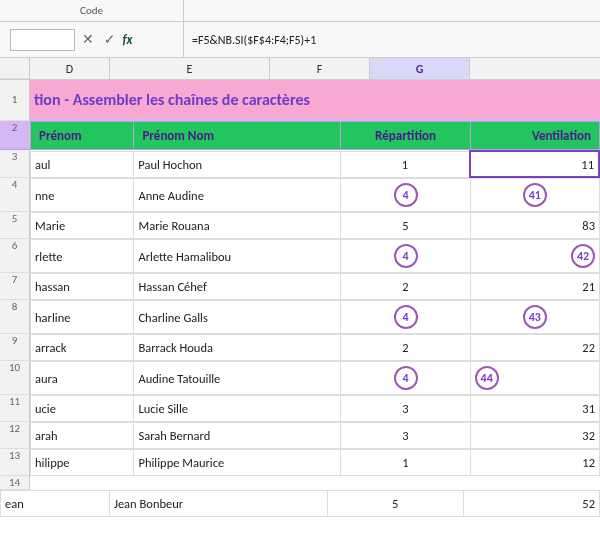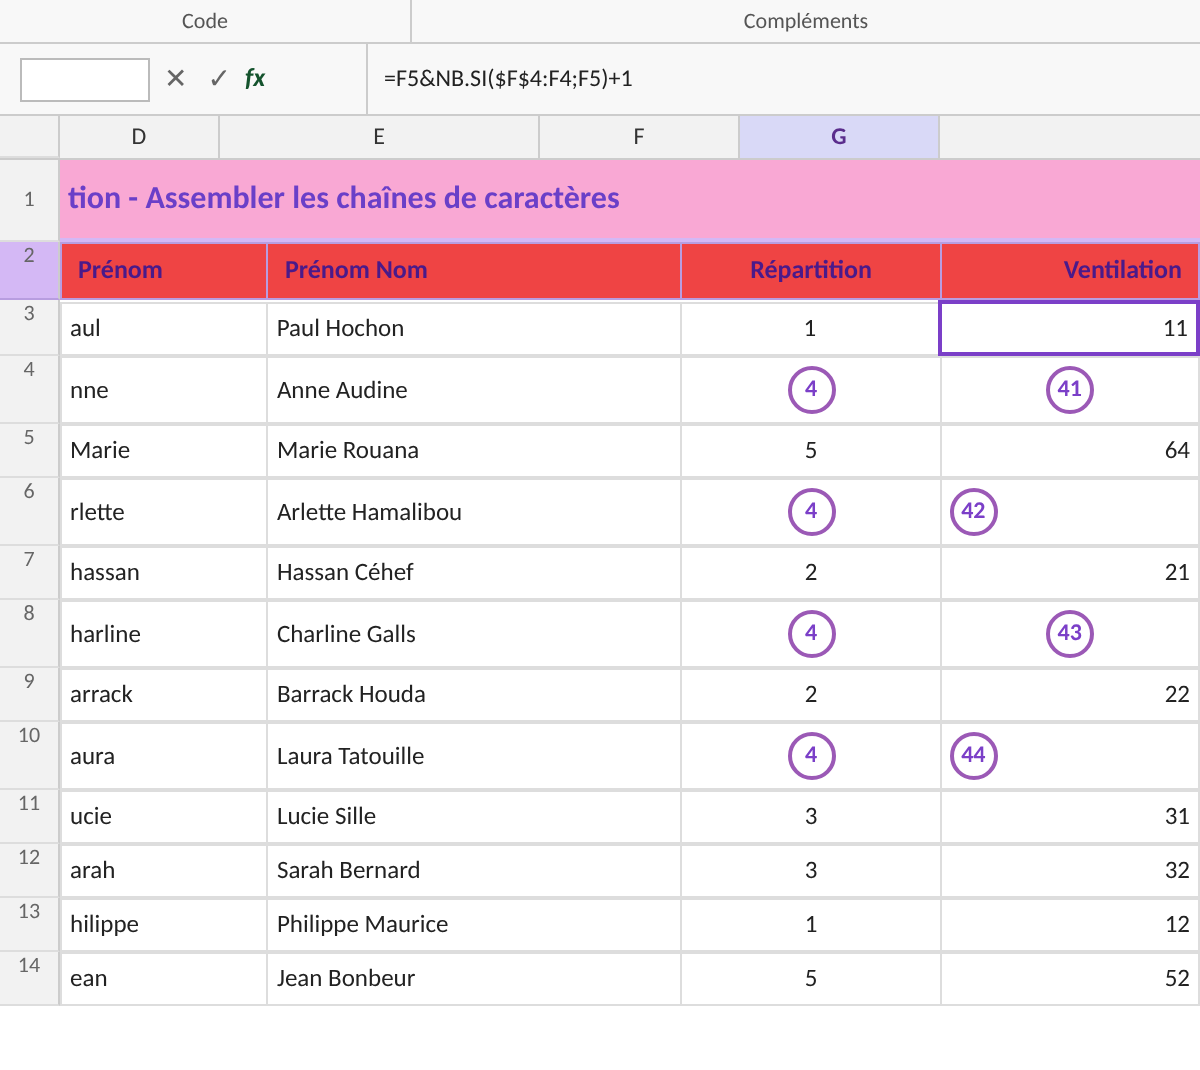--- a/index.html
+++ b/index.html
@@ -97,21 +97,21 @@
       border-bottom: 2px solid #d4b8f5;
       background: #f9a8d4;
     }
 
     
     .data-table {
       width: 100%;
       border-collapse: collapse;
     }
     .data-table th {
-      background: #ef4444;
+      background: #22c55e;
       color: #4a1a8a;
       font-weight: 700;
       font-size: 13px;
       padding: 6px 8px;
       border: 1px solid #b89de0;
       text-align: left;
     }
     .data-table td {
       border: 1px solid #ddd;
       padding: 4px 4px;
@@ -164,22 +164,21 @@
       border-right: 1px solid #ccc;
       border-bottom: 1px solid #ddd;
       font-size: 11px;
       color: #666;
     }
   </style>
 </head>
 <body>
 
 <div style="display:flex; height:22px; background:#f8f8f8; border-bottom:1px solid #ccc; font-size:11px; color:#555;">
-  <div style="width:206px; text-align:center; border-right:1px solid #ccc; line-height:22px;">Code</div>
-  <div style="flex:1; text-align:center; line-height:22px;">Compléments</div>
+  <div style="width:184px; text-align:center; border-right:1px solid #ccc; line-height:22px;">Code</div>
 </div>
 
 <div class="ribbon">
   <div class="ribbon-left">
     <input class="ribbon-name-box" type="text" value="" style="">
     <span class="btn-x">✕</span>
     <span class="btn-check">✓</span>
     <span class="formula-icon">fx</span>
   </div>
   <div class="ribbon-formula-bar">
@@ -245,34 +244,34 @@
       </table>
     </div>
     <div style="display: flex;">
       <div class="row-num">5</div>
       <table class="data-table" style="flex: 1 1 0%;">
         <tbody>
           <tr>
             <td class="col-d">Marie</td>
             <td class="col-e">Marie Rouana</td>
             <td class="col-f center">5</td>
-            <td class="col-g num">64</td>
+            <td class="col-g num">83</td>
           </tr>
         </tbody>
       </table>
     </div>
     <div style="display: flex;">
       <div class="row-num">6</div>
       <table class="data-table" style="flex: 1 1 0%;">
         <tbody>
           <tr>
             <td class="col-d">rlette</td>
             <td class="col-e">Arlette Hamalibou</td>
             <td class="col-f center"><span class="circled">4</span></td>
-            <td class="col-g num" style="text-align: left; border-radius: 12px;"><span class="circled">42</span></td>
+            <td class="col-g num" style="text-align: right; border-radius: 12px;"><span class="circled">42</span></td>
           </tr>
         </tbody>
       </table>
     </div>
     <div style="display: flex;">
       <div class="row-num">7</div>
       <table class="data-table" style="flex: 1 1 0%;">
         <tbody>
           <tr>
             <td class="col-d">hassan</td>
@@ -308,21 +307,21 @@
           </tr>
         </tbody>
       </table>
     </div>
     <div style="display: flex;">
       <div class="row-num">10</div>
       <table class="data-table" style="flex: 1 1 0%;">
         <tbody>
           <tr>
             <td class="col-d">aura</td>
-            <td class="col-e">Laura Tatouille</td>
+            <td class="col-e">Audine Tatouille</td>
             <td class="col-f center"><span class="circled">4</span></td>
             <td class="col-g num" style="text-align: left;"><span class="circled">44</span></td>
           </tr>
         </tbody>
       </table>
     </div>
     <div style="display: flex;">
       <div class="row-num">11</div>
       <table class="data-table" style="flex: 1 1 0%;">
         <tbody>
@@ -354,21 +353,21 @@
         <tbody>
           <tr>
             <td class="col-d">hilippe</td>
             <td class="col-e">Philippe Maurice</td>
             <td class="col-f center">1</td>
             <td class="col-g num">12</td>
           </tr>
         </tbody>
       </table>
     </div>
-    <div style="display: flex;">
+    <div style="display: flex; flex-direction: column;">
       <div class="row-num">14</div>
       <table class="data-table" style="flex: 1 1 0%;">
         <tbody>
           <tr>
             <td class="col-d">ean</td>
             <td class="col-e">Jean Bonbeur</td>
             <td class="col-f center">5</td>
             <td class="col-g num">52</td>
           </tr>
         </tbody>

